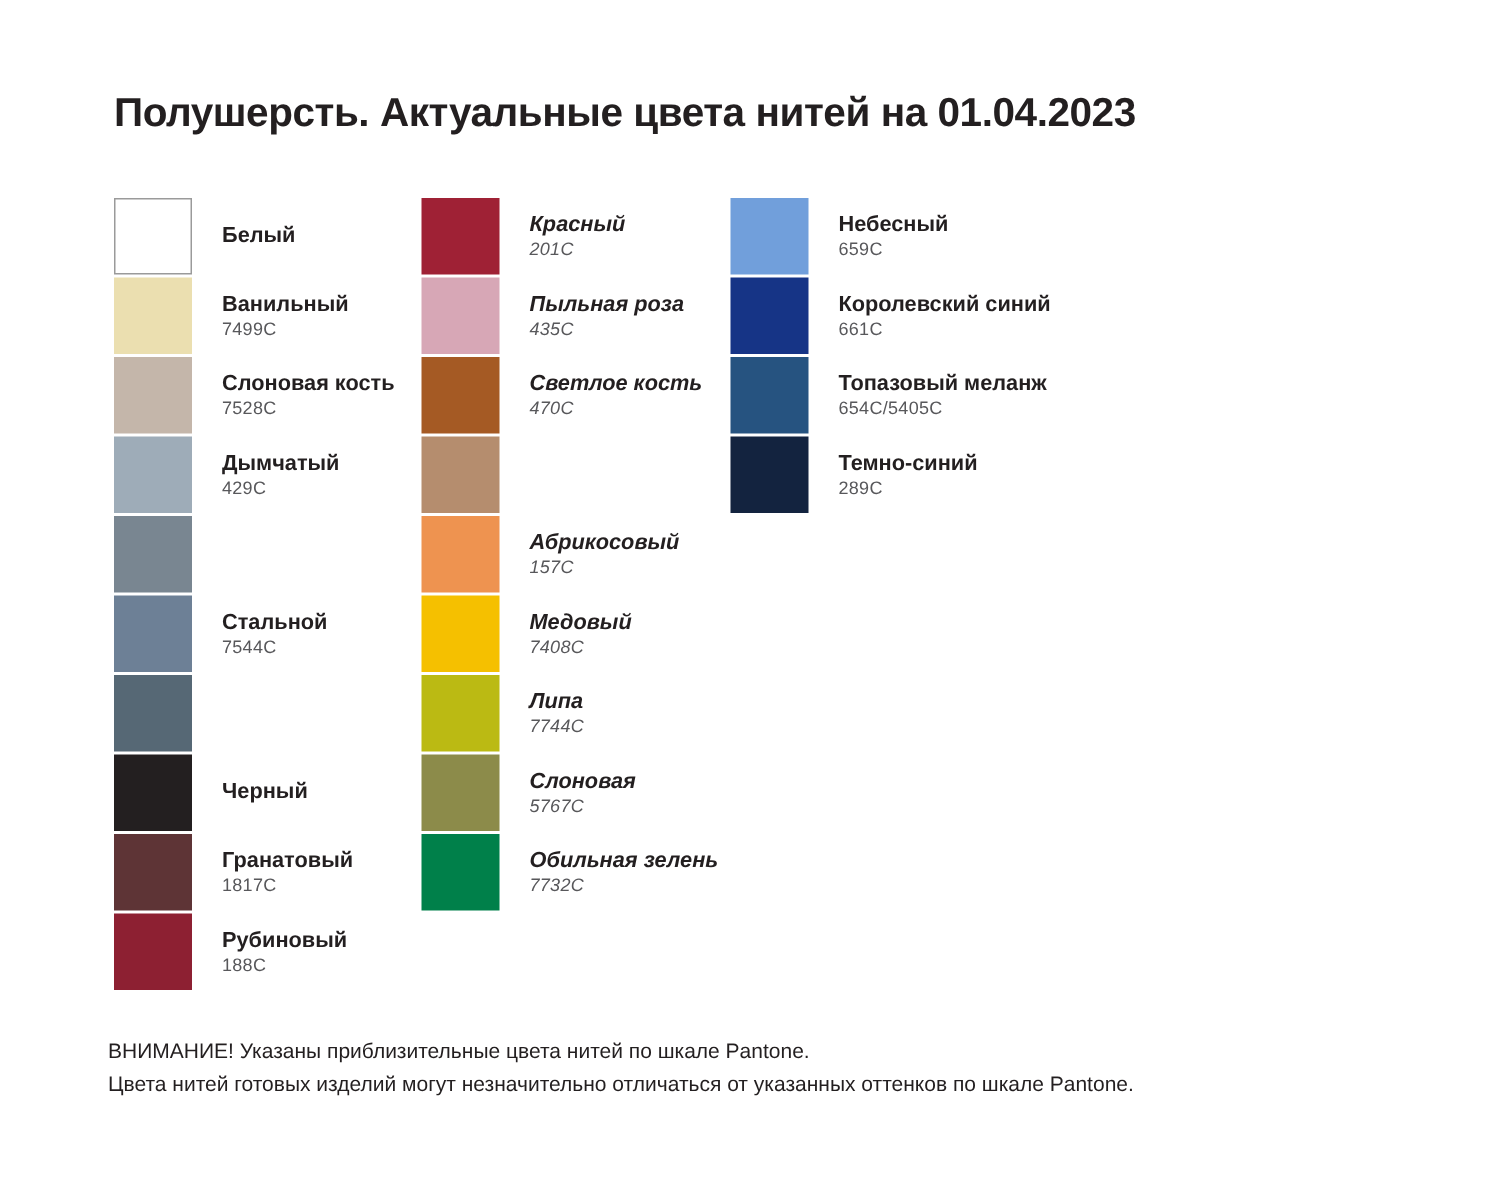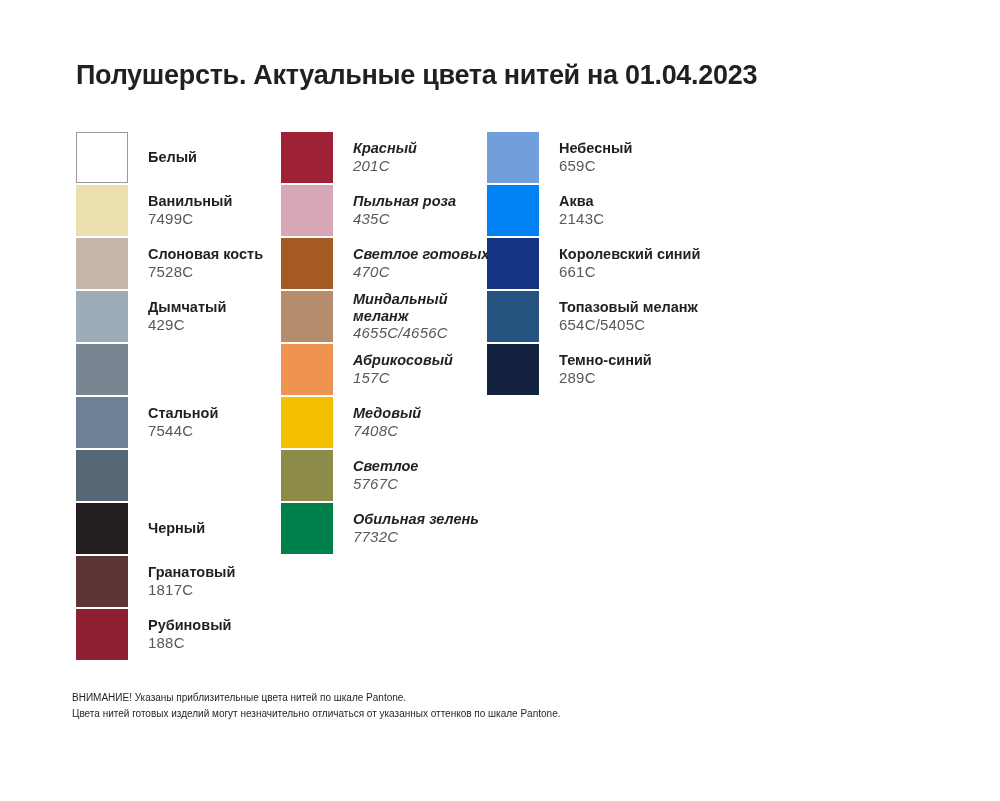--- a/index.html
+++ b/index.html
@@ -72,31 +72,31 @@
     white-space: nowrap;
   }
 
   .name {
     font-size: 14.5px;
     font-weight: bold;
     color: #231f20;
   }
 
   .code {
-    font-size: 15px;
+    font-size: 12px;
     font-weight: normal;
     color: #58585b;
     letter-spacing: 0.2px;
   }
 
   .footer {
     position: absolute;
     left: 72px;
     top: 690px;
-    font-size: 10px;
+    font-size: 14px;
     line-height: 1.55;
     color: #231f20;
     white-space: nowrap;
   }
   .footer div { }
 </style>
 </head>
 <body>
 
 <div class="page">
@@ -177,73 +177,69 @@
         <div class="row">
           <div class="swatch" style="background: rgb(215, 167, 182);"></div>
           <div class="labels">
             <div class="name">Пыльная роза</div>
             <div class="code">435C</div>
           </div>
         </div>
         <div class="row">
           <div class="swatch" style="background: rgb(165, 90, 36);"></div>
           <div class="labels">
-            <div class="name">Светлое готовых</div>
+            <div class="name">Светлое кость</div>
             <div class="code">470C</div>
           </div>
         </div>
         <div class="row">
           <div class="swatch" style="background: rgb(181, 141, 110);"></div>
-          <div class="labels">
-            <div class="name" style="line-height: 1.12;">Миндальный<br>меланж</div>
-            <div class="code">4655C/4656C</div>
-          </div>
         </div>
         <div class="row">
           <div class="swatch" style="background: rgb(238, 147, 80);"></div>
           <div class="labels">
             <div class="name">Абрикосовый</div>
             <div class="code">157C</div>
           </div>
         </div>
         <div class="row">
           <div class="swatch" style="background: rgb(245, 192, 0);"></div>
           <div class="labels">
             <div class="name">Медовый</div>
             <div class="code">7408C</div>
           </div>
         </div>
         <div class="row">
+          <div class="swatch" style="background: rgb(187, 186, 19);"></div>
+          <div class="labels">
+            <div class="name">Липа</div>
+            <div class="code">7744C</div>
+          </div>
+        </div>
+        <div class="row">
           <div class="swatch" style="background: rgb(140, 139, 74);"></div>
           <div class="labels">
-            <div class="name">Светлое</div>
+            <div class="name">Слоновая</div>
             <div class="code">5767C</div>
           </div>
         </div>
         <div class="row">
           <div class="swatch" style="background: rgb(0, 128, 74);"></div>
           <div class="labels">
             <div class="name">Обильная зелень</div>
             <div class="code">7732C</div>
           </div>
         </div>
       </div>
     <div class="col col-2">
         <div class="row">
           <div class="swatch" style="background: rgb(113, 159, 219);"></div>
           <div class="labels">
             <div class="name">Небесный</div>
             <div class="code">659C</div>
-          </div>
-        </div>
-        <div class="row">
-          <div class="swatch" style="background: rgb(0, 130, 245);"></div>
-          <div class="labels">
-            <div class="name">Аква</div>
-            <div class="code">2143C</div>
           </div>
         </div>
         <div class="row">
           <div class="swatch" style="background: rgb(22, 52, 134);"></div>
           <div class="labels">
             <div class="name">Королевский синий</div>
             <div class="code">661C</div>
           </div>
         </div>
         <div class="row">

